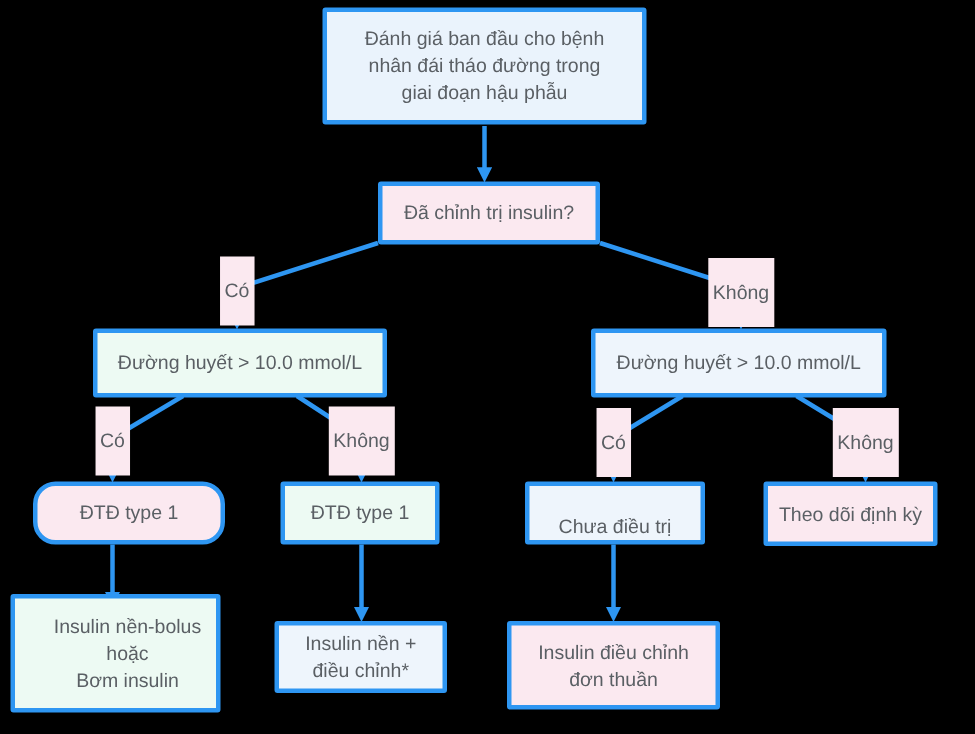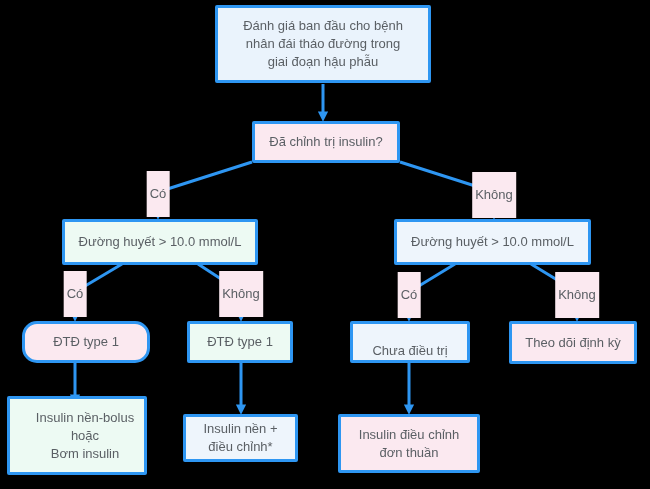--- a/index.html
+++ b/index.html
@@ -29,21 +29,21 @@
     font-size: 13px; line-height: 16px; padding: 15px 3px; white-space: nowrap;
   }
   
   #n-start { left: 215px; top: 5px;   width: 216px; height: 78px; }
   #n-q     { left: 252px; top: 121px; width: 148px; height: 42px; }
   #n-gl    { left: 62px;  top: 219px; width: 196px; height: 46px; }
   #n-gr    { left: 394px; top: 219px; width: 197px; height: 46px; }
   #n-d1    { left: 22px;  top: 321px; width: 128px; height: 42px; border-radius: 15px; }
   #n-d2    { left: 187px; top: 321px; width: 106px; height: 42px; }
   #n-ut    { left: 350px; top: 321px; width: 120px; height: 42px; justify-content: flex-end; }
-  #n-mon   { left: 509px; top: 321px; width: 128px; height: 43px; }
+  #n-mon   { left: 509px; top: 321px; width: 116px; height: 43px; }
   #n-bb    { left: 7px;   top: 396px; width: 140px; height: 79px; padding-left: 16px; }
   #n-bc    { left: 183px; top: 414px; width: 115px; height: 48px; }
   #n-co    { left: 338px; top: 414px; width: 142px; height: 59px; }
   
   #l-yes1 { left: 158px; top: 194px; }
   #l-no1  { left: 494px; top: 195px; }
   #l-yes2 { left: 75px;  top: 294px; }
   #l-no2  { left: 241px; top: 294px; }
   #l-yes3 { left: 409px; top: 295px; }
   #l-no3  { left: 577px; top: 295px; }

